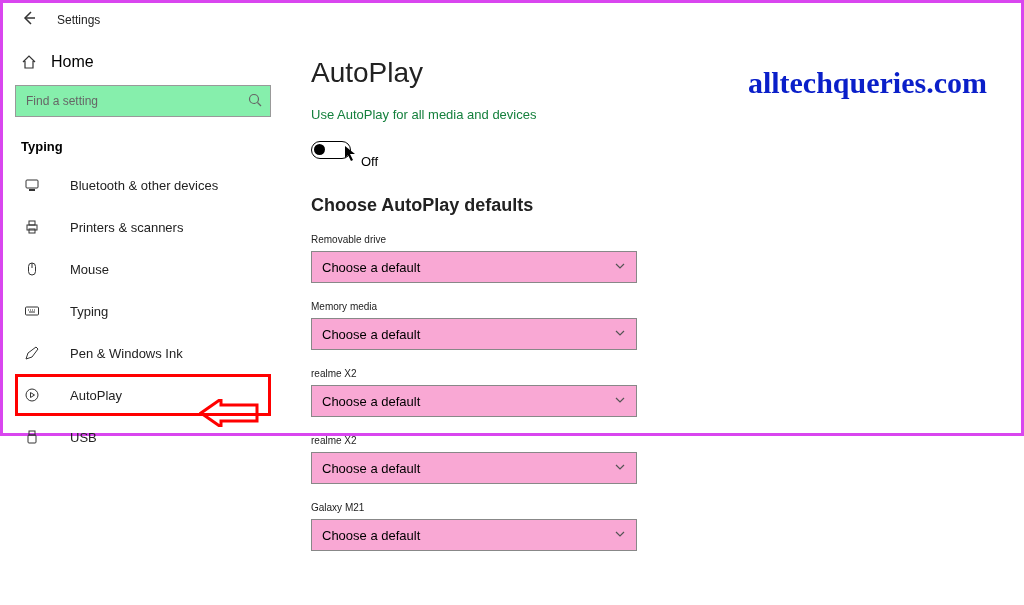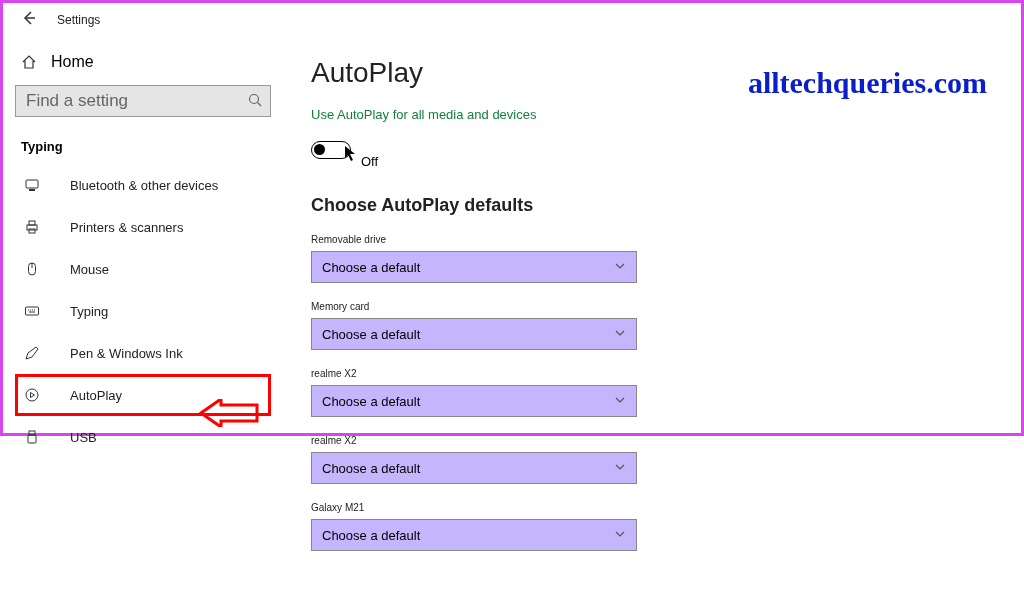--- a/index.html
+++ b/index.html
@@ -6,40 +6,40 @@
     html,body { width:1024px; height:605px; overflow:hidden; }
     .frame { width:1024px; height:436px; border:3px solid #d946ef; background:#fff; position:relative; }
     .topbar { display:flex; align-items:center; height:34px; padding-left:18px; gap:20px; }
     .back-btn { width:16px; cursor:pointer; color:#333; }
     .app-title { font-size:12px; color:#222; }
     .body { display:flex; height:calc(100% - 34px); }
     .sidebar { width:280px; padding:10px 12px 16px 12px; }
     .home-row { display:flex; align-items:center; gap:14px; padding:6px 6px 10px 6px; }
     .icon { width:16px; display:flex; justify-content:center; color:#333; }
     .search-wrap { position:relative; margin:4px 0 16px 0; }
-    .search { width:100%; height:32px; border:1px solid #999; padding:0 30px 0 10px; font-size:17px; background:#e5e5e5; color:#666; }
+    .search { width:100%; height:32px; border:1px solid #999; padding:0 30px 0 10px; font-size:12px; background:#86efac; color:#666; }
     .search::placeholder { color:#666; }
     .search-icon { position:absolute; right:8px; top:7px; color:#666; }
     .category { font-size:13px; font-weight:600; padding:6px 6px 10px 6px; }
     .nav-item { display:flex; align-items:center; gap:30px; padding:10px 6px; font-size:13px; color:#222; cursor:pointer; border:3px solid transparent; }
     .nav-item.hl { border:3px solid #ff0000; }
     .arrow { position:absolute; left:196px; top:396px; }
     .main { flex:1; padding:20px 28px; position:relative; }
     .watermark { position:absolute; top:29px; right:34px; font-family:"Times New Roman", serif; font-weight:bold; font-size:30px; color:#0a1fc9; }
     .page-title { font-size:28px; font-weight:400; color:#222; margin-bottom:18px; }
     .toggle-label { font-size:13px; color:#15803d; margin-bottom:8px; display:block; }
     .toggle-row { display:flex; align-items:center; gap:10px; margin-bottom:26px; position:relative; }
     .toggle { width:40px; height:18px; border:1.5px solid #000; border-radius:9px; position:relative; background:#fff; cursor:pointer; }
     .toggle .knob { position:absolute; left:2px; top:2px; width:11px; height:11px; background:#000; border-radius:50%; }
     .toggle-text { font-size:13px;margin-top:24px; }
     .cursor { position:absolute; left:32px; top:14px; }
     .section-title { font-size:18px; color:#222; margin-bottom:18px; }
     .field { margin-bottom:18px; }
     .field-label { font-size:10px; color:#222; margin-bottom:6px; display:block; }
-    .ddl { width:326px; height:32px; border:1.5px solid #888; display:flex; align-items:center; justify-content:space-between; padding:0 10px; font-size:13px; cursor:pointer; background:#c4b5fd; }
+    .ddl { width:326px; height:32px; border:1.5px solid #888; display:flex; align-items:center; justify-content:space-between; padding:0 10px; font-size:13px; cursor:pointer; background:#f9a8d4; }
     .chev { color:#555; }
   </style>
 </head>
 <body>
 
 <div class="frame">
   <div class="topbar">
     <span class="back-btn">
       <svg width="16" height="16" viewBox="0 0 16 16">
           <path d="M10 2 L4 8 L10 14" fill="none" stroke="#333" stroke-width="1.5"></path>
@@ -169,21 +169,21 @@
         <span class="field-label">Removable drive</span>
         <div class="ddl">
           <span>Choose a default</span>
           <span class="chev"><svg width="12" height="12" viewBox="0 0 12 12">
                 <path d="M2 4 L6 8 L10 4" fill="none" stroke="#555" stroke-width="1.2"></path>
               </svg></span>
         </div>
       </div>
 
       <div class="field">
-        <span class="field-label">Memory card</span>
+        <span class="field-label">Memory media</span>
         <div class="ddl">
           <span>Choose a default</span>
           <span class="chev"><svg width="12" height="12" viewBox="0 0 12 12">
                 <path d="M2 4 L6 8 L10 4" fill="none" stroke="#555" stroke-width="1.2"></path>
               </svg></span>
         </div>
       </div>
 
       <div class="field">
         <span class="field-label">realme X2</span>

